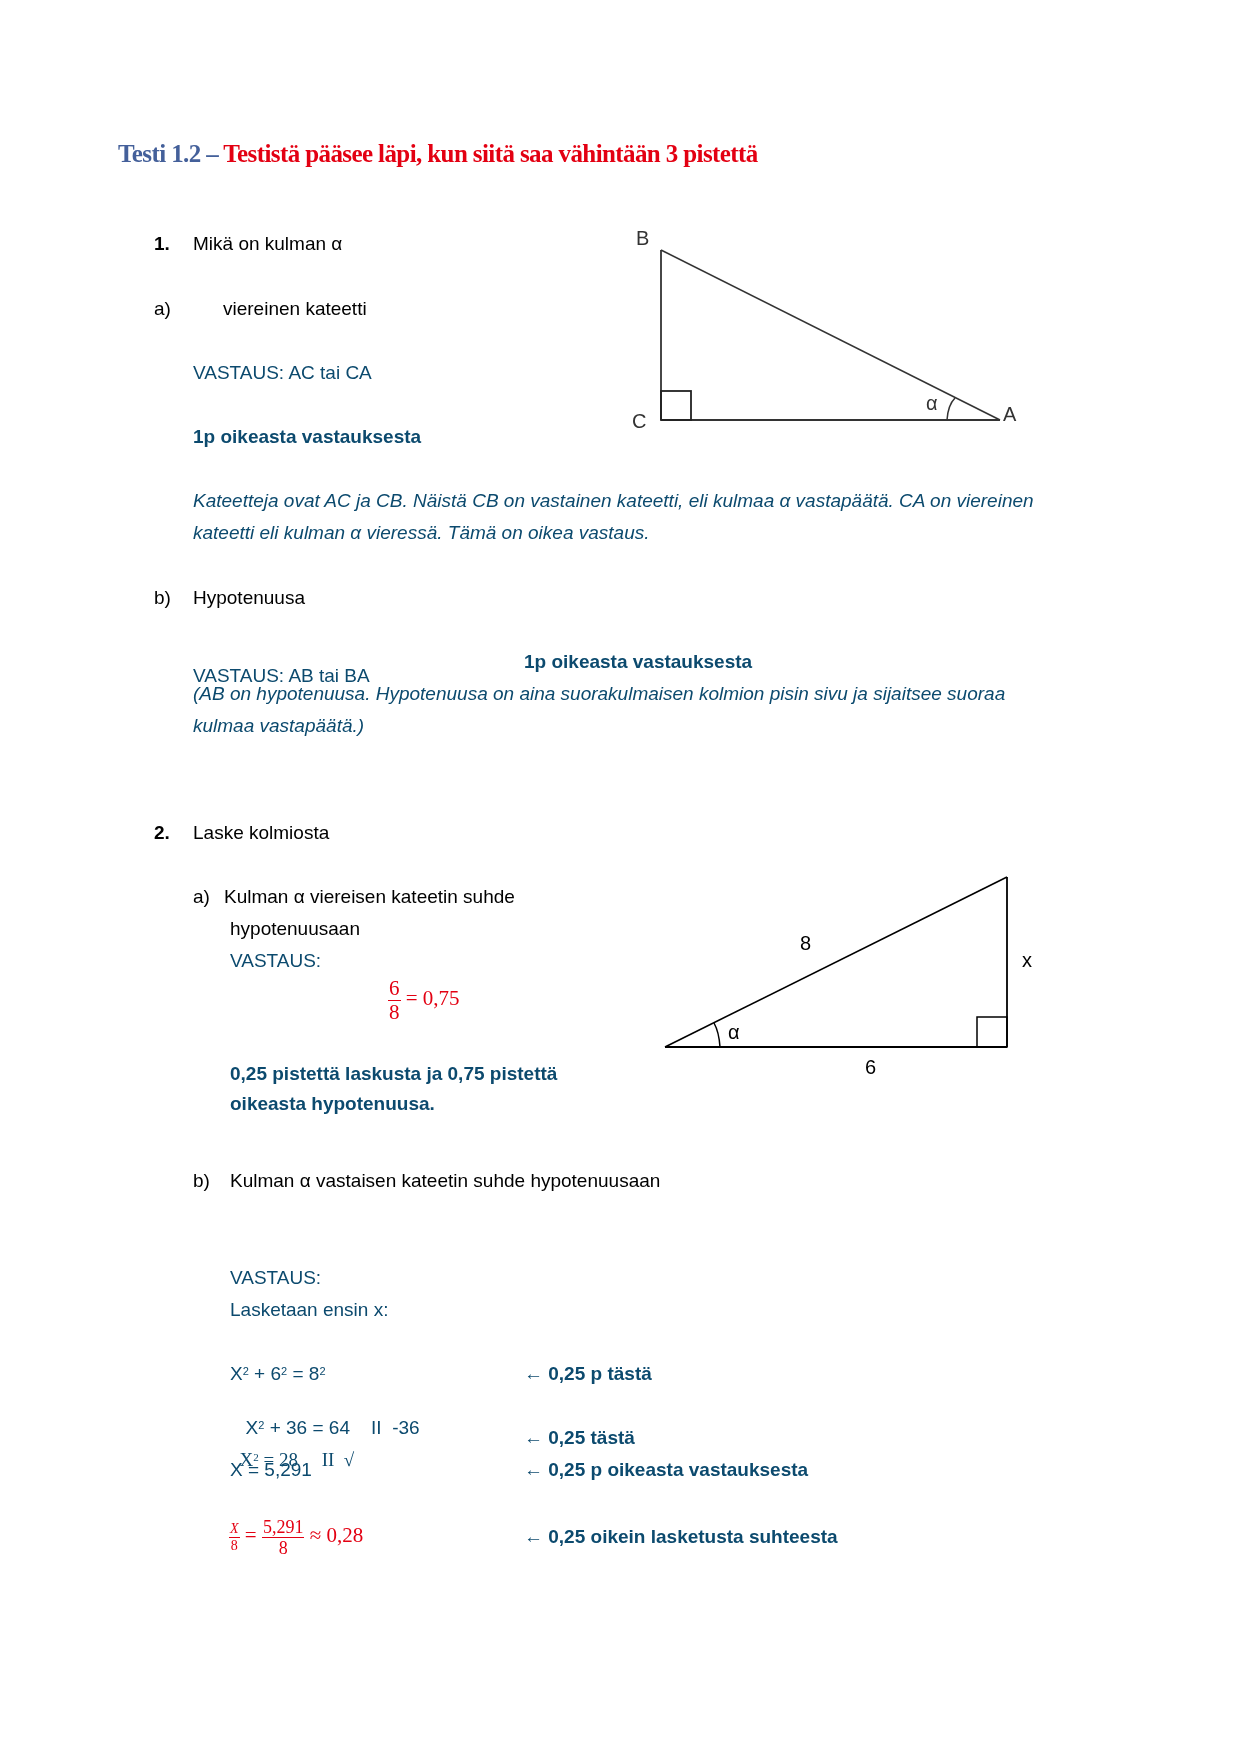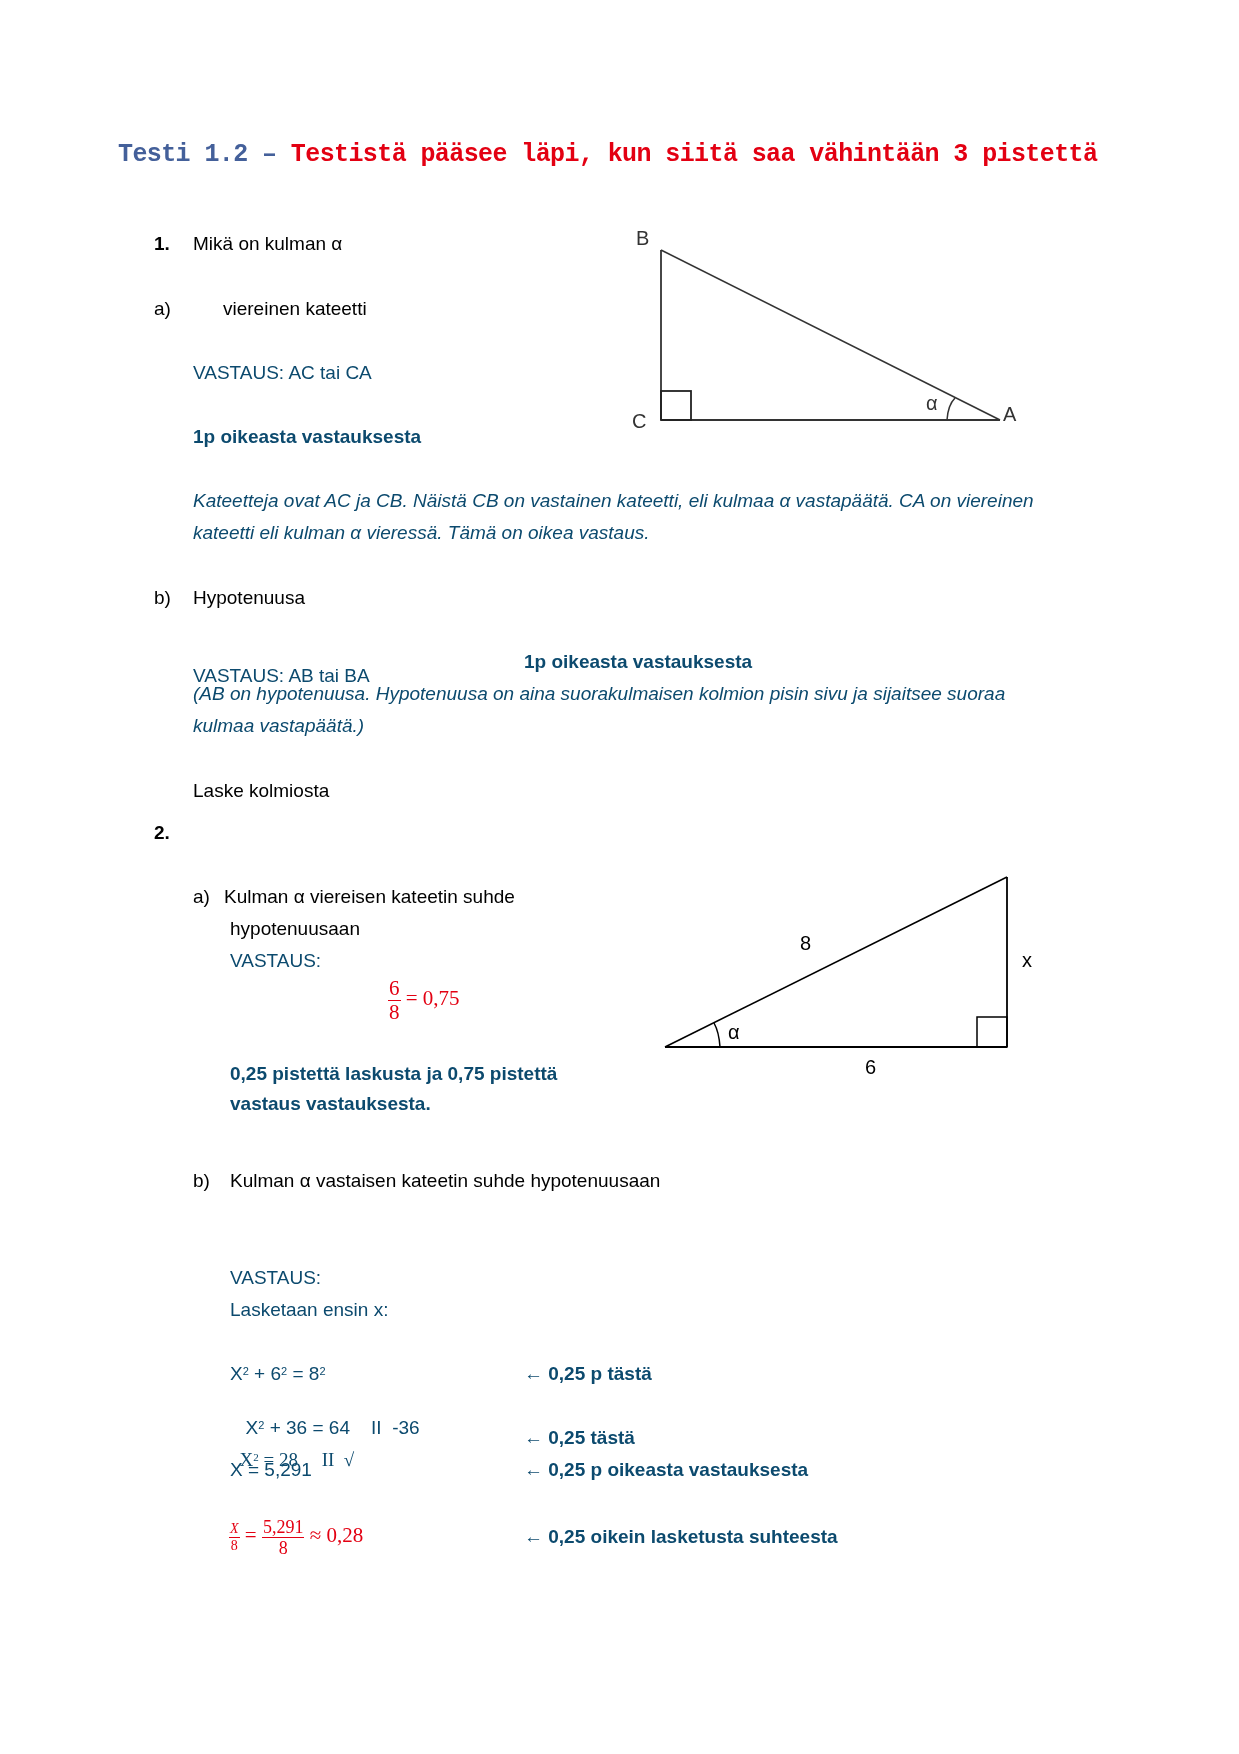--- a/index.html
+++ b/index.html
@@ -1,19 +1,19 @@
 <!DOCTYPE html>
 <html><head>
 <meta charset="utf-8">
 <style>
   html, body { margin: 0; padding: 0; background: #ffffff; }
   body { width: 1239px; height: 1754px; position: relative; overflow: hidden;
          font-family: "Liberation Sans", "DejaVu Sans", sans-serif; color: #000; }
   .abs { position: absolute; white-space: nowrap; }
-  .title { font-family: Liberation Mono, monospace; font-weight: bold;
+  .title { font-family: Liberation Serif, serif; font-weight: bold;
            font-size: 25px; letter-spacing: -0.6px; top: 140px; left: 118px; }
   .title .num { color: #44609a; }
   .title .rest { color: #e30012; }
   .txt { font-size: 19px; line-height: 22px; }
   .red { color: #0c4a6e; }
   .bold { font-weight: bold; }
   .ital { font-style: italic; }
   .qnum { font-weight: bold; }
   .math { font-family: "Liberation Serif", "DejaVu Serif", serif; font-size: 21px; color: #e30012; }
   .frac { display: inline-flex; flex-direction: column; align-items: center; vertical-align: middle; line-height: 1; }
@@ -55,37 +55,37 @@
   <line x1="41" y1="25" x2="380" y2="195" stroke="#333" stroke-width="1.6"></line>
   <rect x="41" y="166" width="30" height="29" fill="none" stroke="#222" stroke-width="1.8"></rect>
   <path d="M 327 195 Q 328 180 335 173" fill="none" stroke="#333" stroke-width="1.5"></path>
   <text x="16" y="20" font-size="20" fill="#333">B</text>
   <text x="12" y="203" font-size="20" fill="#333">C</text>
   <text x="383" y="196" font-size="20" fill="#333">A</text>
   <text x="306" y="185" font-size="20" fill="#333">α</text>
 </svg>
 
 <div class="abs txt qnum" style="top:822px;left:154px;">2.</div>
-<div class="abs txt" style="top:780px;left:193px;">Laske kolmiosta</div>
+<div class="abs txt" style="top:822px;left:193px;">Laske kolmiosta</div>
 
 <div class="abs txt" style="top:886px;left:193px;">a)</div>
 <div class="abs txt" style="top:886px;left:224px;">Kulman α viereisen kateetin suhde</div>
 <div class="abs txt" style="top:918px;left:230px;">hypotenuusaan</div>
 <div class="abs txt red" style="top:950px;left:230px;">VASTAUS:</div>
 
 <div class="abs math" style="top:978px;left:388px;">
   <span class="frac">
     <span class="n">6</span>
     <span class="d">8</span>
   </span>
   <span>= 0,75</span>
 </div>
 
 <div class="abs txt red bold" style="top:1063px;left:230px;">0,25 pistettä laskusta ja 0,75 pistettä</div>
-<div class="abs txt red bold" style="top:1093px;left:230px;">vastaus vastauksesta.</div>
+<div class="abs txt red bold" style="top:1093px;left:230px;">oikeasta hypotenuusa.</div>
 
 <div class="abs txt" style="top:1170px;left:193px;">b)</div>
 <div class="abs txt" style="top:1170px;left:230px;">Kulman α vastaisen kateetin suhde hypotenuusaan</div>
 
 <div class="abs txt red" style="top:1267px;left:230px;">VASTAUS:</div>
 <div class="abs txt red" style="top:1299px;left:230px;">Lasketaan ensin x:</div>
 
 <div class="abs txt red" style="top:1363px;left:230px;">
   <span>X</span><sup>2</sup><span> + 6</span><sup>2</sup><span> = 8</span><sup>2</sup>
 </div>

